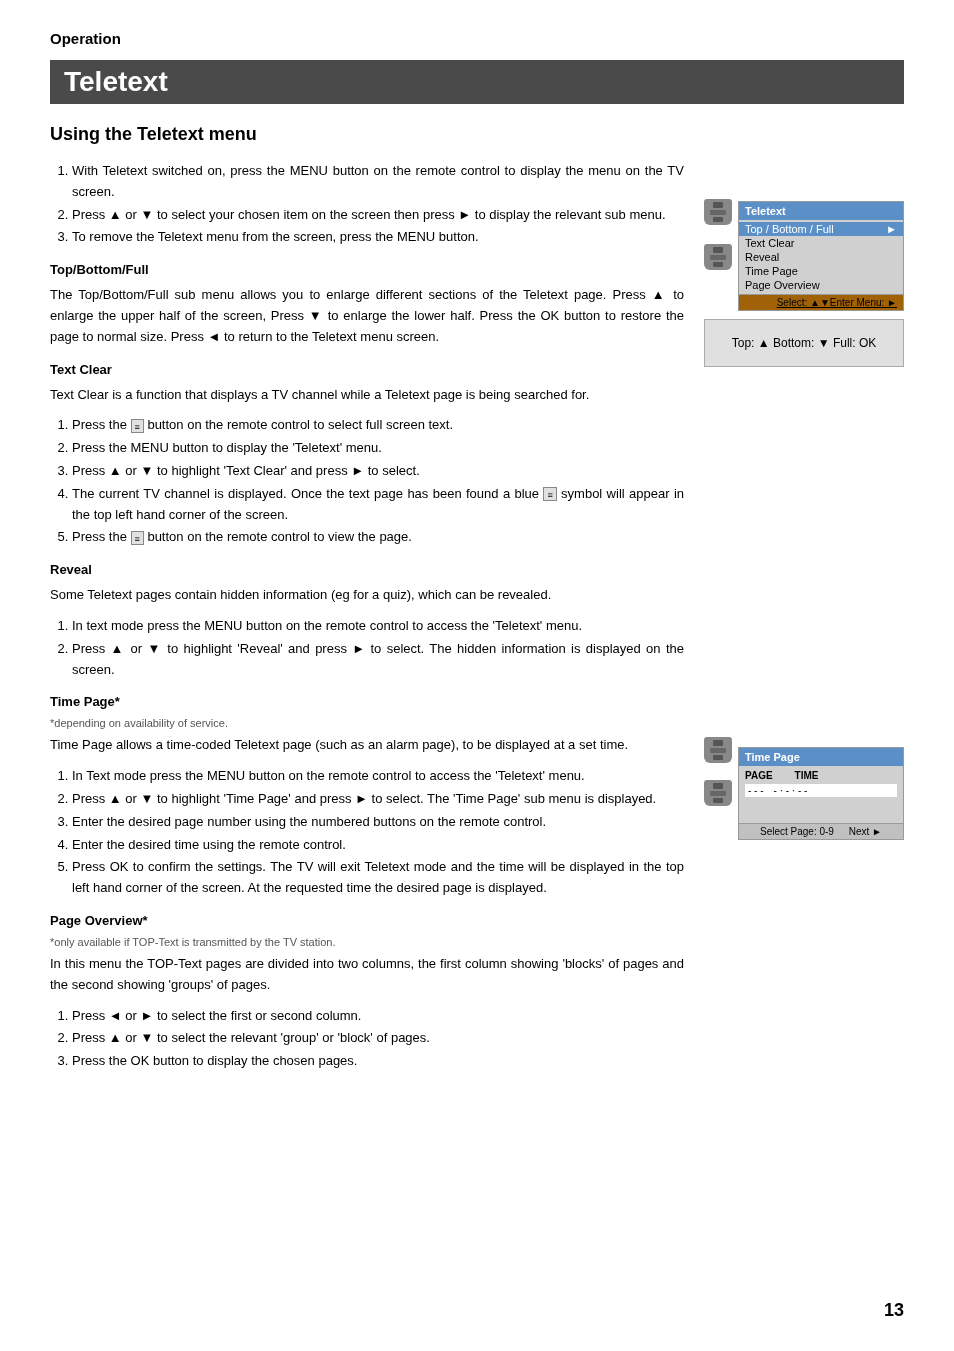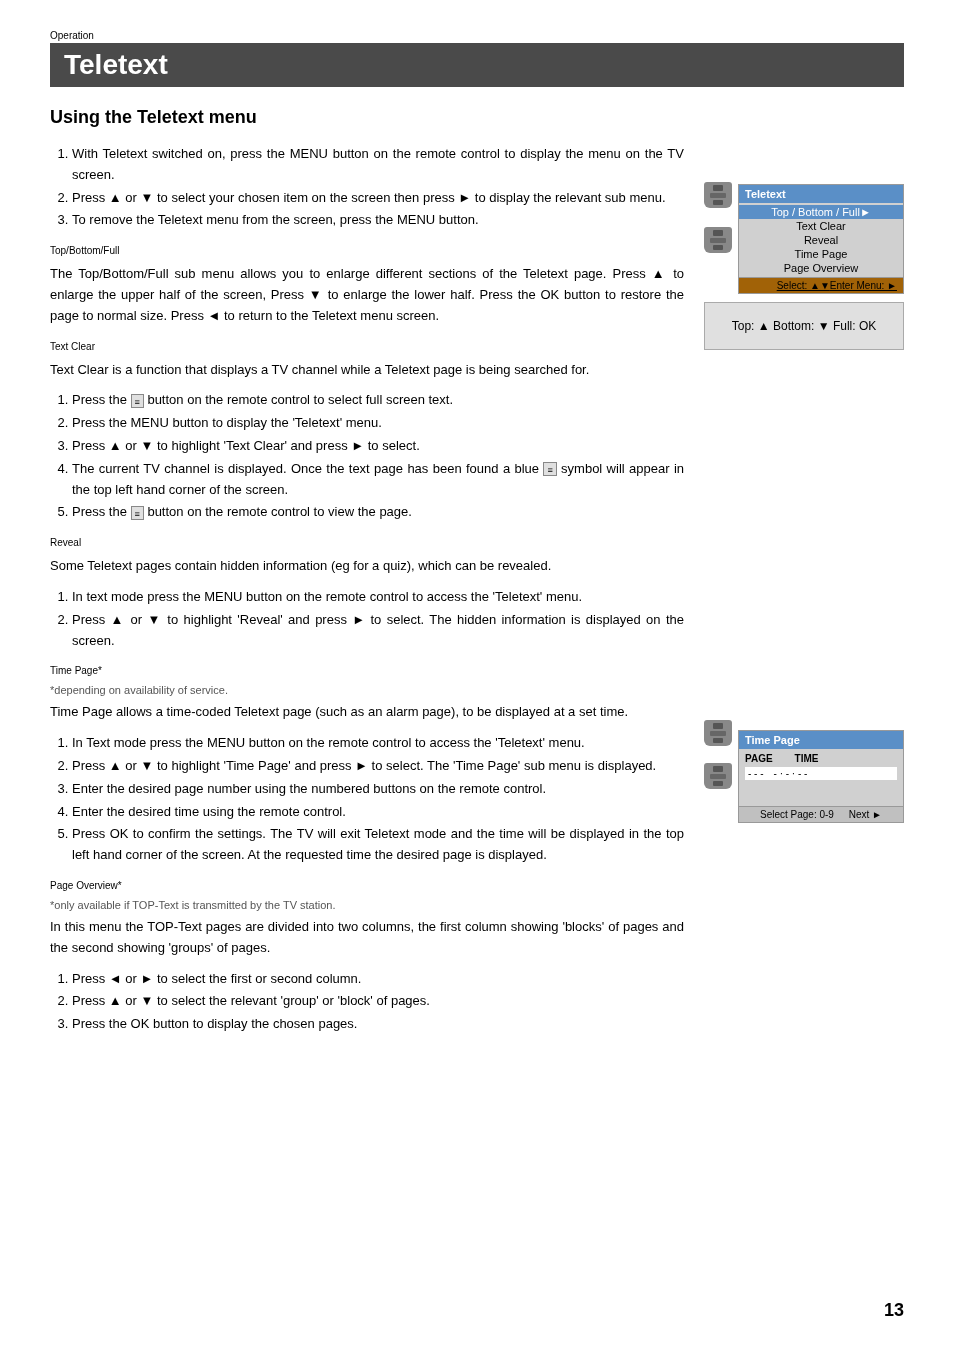--- a/index.html
+++ b/index.html
@@ -7,43 +7,43 @@
       font-family: Arial, Helvetica, sans-serif;
       font-size: 13px;
       color: #000;
       background: #fff;
       width: 954px;
       min-height: 1351px;
       padding: 30px 50px 40px 50px;
     }
 
     .operation-label {
-      font-size: 10px;
-      font-weight: normal;
-      margin-bottom: 2px;
+      font-size: 15px;
+      font-weight: bold;
+      margin-bottom: 13px;
     }
 
     .title-bar {
       background: #4a4a4a;
       color: #fff;
       font-size: 28px;
       font-weight: bold;
       padding: 6px 14px;
       margin-bottom: 20px;
     }
 
     .section-title {
       font-size: 18px;
       font-weight: bold;
       margin-bottom: 16px;
     }
 
     .sub-section-title {
-      font-size: 10px;
-      font-weight: normal;
+      font-size: 13px;
+      font-weight: bold;
       margin-bottom: 8px;
     }
 
     .body-text {
       font-size: 13px;
       line-height: 1.6;
       margin-bottom: 10px;
       text-align: justify;
     }
 
@@ -95,21 +95,21 @@
 
     .teletext-menu-items {
       background: #d0d0d0;
       padding: 2px 0;
     }
 
     .teletext-menu-item {
       padding: 1px 6px;
       font-size: 11px;
       display: flex;
-      justify-content: center;
+      justify-content: space-between;
     }
 
     .teletext-menu-item.selected {
       background: #5a8fc7;
       color: #fff;
     }
 
     .teletext-menu-footer {
       background: #a16207;
       padding: 2px 6px;

